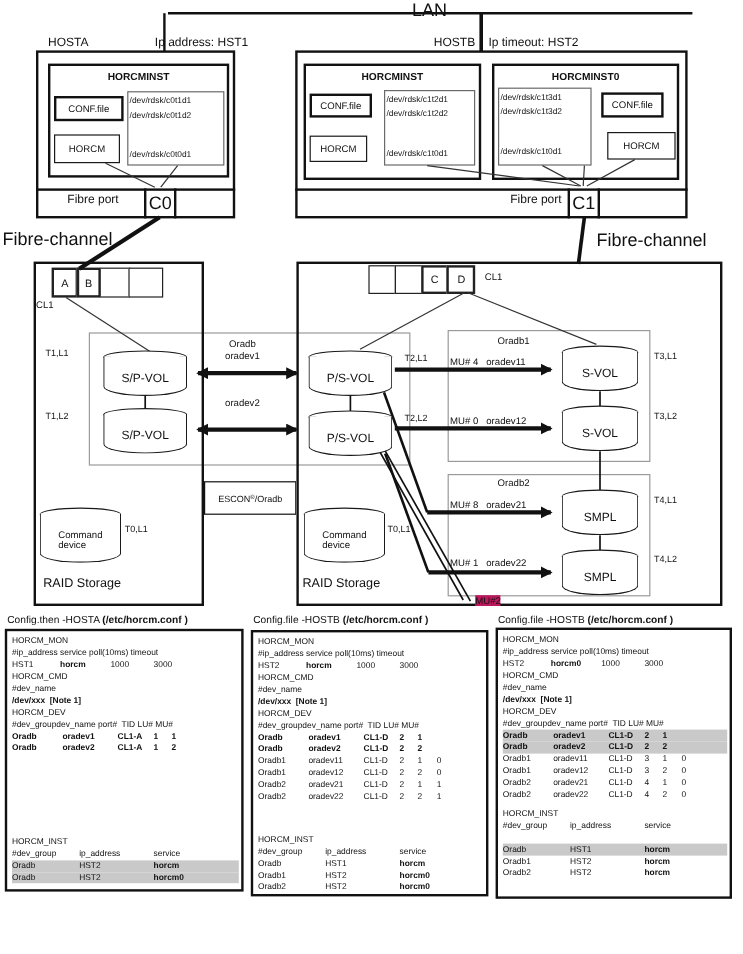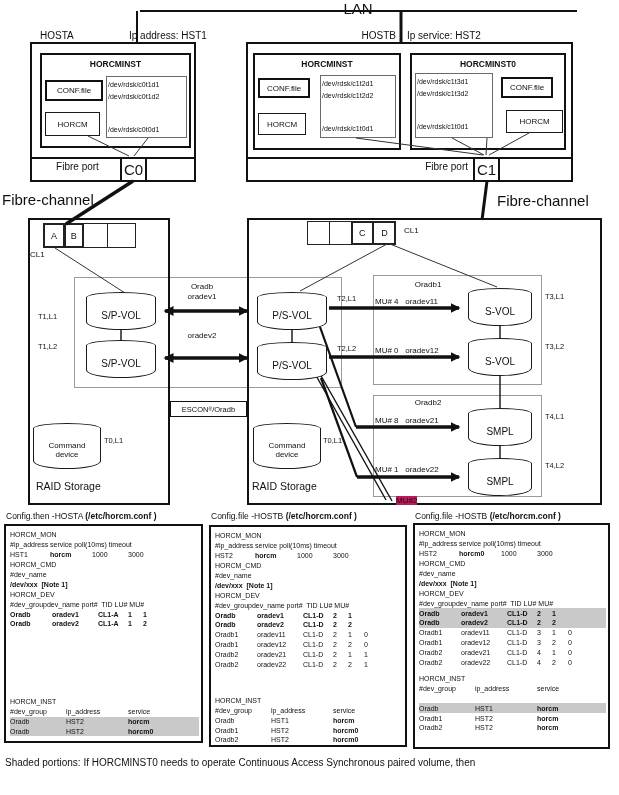--- a/index.html
+++ b/index.html
@@ -14,21 +14,21 @@
   .lbl10{font-size:10px}
   .lbl9{font-size:15px}
   .lbl8{font-size:8px}
   svg.layer{position:absolute;left:0;top:0;z-index:5;pointer-events:none}
   .boxlayer{z-index:3;background:transparent}
   .graybox{z-index:1;background:transparent}
   
   .cyl{position:absolute;z-index:6}
   .cyl .cbody{position:absolute;left:0;right:0;top:5px;bottom:0;border:1.6px solid #1a1a1a;border-top:none;border-radius:0 0 50% 50%/0 0 8px 8px;background:#fff}
   .cyl .ctop{position:absolute;left:0;right:0;top:0;height:11px;border:1.6px solid #1a1a1a;border-radius:50%;background:#fff}
-  .cyl .clbl{position:absolute;left:0;right:0;top:8px;bottom:0;display:flex;align-items:center;justify-content:center;text-align:center;z-index:2}
+  .cyl .clbl{position:absolute;left:0;right:0;top:8px;bottom:0;display:flex;align-items:center;justify-content:center;text-align:left;z-index:2}
   .vol-lbl{font-size:10px}
   .cmd-lbl{font-size:8px;line-height:9px}
   
   .pstrip{display:flex;z-index:4;position:absolute}
   .pcell{border:1.2px solid #222;margin-left:-1.2px;flex:0 0 auto;display:flex;align-items:center;justify-content:center;font-size:9px;background:#fff}
   .pcell:first-child{margin-left:0}
   .pbold{border-width:2px;z-index:2}
   
   .inst-title{font-weight:bold;font-size:8.5px;text-align:center;padding-top:4px}
   .devbox{position:absolute;border:1px solid #6a6a6a;font-size:7px;padding:2px 0 0 1px;z-index:4;background:#fff}
@@ -104,21 +104,21 @@
   <path d="M292,330 V343" stroke="#111" stroke-width="1.4"></path>
   <path d="M500,326 V339" stroke="#111" stroke-width="1.4"></path>
   <path d="M500,376 V409" stroke="#111" stroke-width="1.4"></path>
   <path d="M500,446 V459" stroke="#111" stroke-width="1.4"></path>
 </svg>
 
 <div class="abs lbl9 center" style="left:340px;top:0;width:36px">LAN</div>
 <div class="abs lbl10" style="left:40px;top:30px;width:77px;text-align:left">HOSTA</div>
 <div class="abs lbl10" style="left:129px;top:30px;width:115px">Ip address: HST1</div>
 <div class="abs lbl10" style="left:325px;top:30px;width:71px;text-align:right">HOSTB</div>
-<div class="abs lbl10" style="left:407px;top:30px;width:115px">Ip service: HST2</div>
+<div class="abs lbl10" style="left:407px;top:30px;width:115px">Ip timeout: HST2</div>
 
 <div class="abs b25 boxlayer" style="left:30px;top:42px;width:166px;height:140px"></div>
 <div class="abs boxlayer" style="left:30px;top:157px;width:166px;height:25px;border-top:2px solid #111"></div>
 <div class="abs lbl10 center" style="left:40px;top:161px;width:75px">Fibre port</div>
 <div class="abs center lbl9 boxlayer" style="left:120px;top:157px;width:27px;height:25px;border-left:2px solid #111;border-right:2px solid #111">C0</div>
 
 <div class="abs b2 boxlayer" style="left:40px;top:53px;width:151px;height:95px">
   <div class="inst-title">HORCMINST</div>
 </div>
 <div class="smallbox b2 lbl8" style="left:45px;top:80px;width:58px;height:21px">CONF.file</div>
@@ -161,21 +161,21 @@
 
 <div class="abs b25 boxlayer" style="left:28px;top:218px;width:142px;height:287px"></div>
 <div class="pstrip" style="left:43px;top:223px;height:25px">
   <div class="pcell pbold" style="width:22px">A</div>
   <div class="pcell pbold" style="width:20px">B</div>
   <div class="pcell" style="width:26px"></div>
   <div class="pcell" style="width:29px"></div>
 </div>
 <div class="abs lbl8" style="left:30px;top:250px;z-index:7">CL1</div>
 
-<div class="abs tl" style="left:38px;top:312px">T1,L1</div>
+<div class="abs tl" style="left:38px;top:290px">T1,L1</div>
 <div class="cyl" style="left:86px;top:292px;width:70px;height:38px">
   <div class="ctop"></div>
     <div class="cbody"></div>
   <div class="clbl vol-lbl">S/P-VOL</div>
 </div>
 <div class="abs tl" style="left:38px;top:342px">T1,L2</div>
 <div class="cyl" style="left:86px;top:340px;width:70px;height:38px">
   <div class="ctop"></div>
     <div class="cbody"></div>
   <div class="clbl vol-lbl">S/P-VOL</div>
@@ -192,21 +192,21 @@
   </div>
 </div>
 <div class="abs tl" style="left:104px;top:436px">T0,L1</div>
 <div class="abs" style="left:36px;top:480px;font-size:10.5px;z-index:7">RAID Storage</div>
 
 <div class="abs gname" style="left:166px;top:282px;width:72px;line-height:10px;z-index:7">
   <div>Oradb</div>
   <div>oradev1</div>
 </div>
 <div class="abs gname" style="left:166px;top:331px;width:72px;z-index:7">oradev2</div>
-<div class="escon" style="left:170px;top:401px;width:77px;height:16px">
+<div class="escon" style="left:170px;top:401px;width:77px;height:28px">
   <span>ESCON</span>
     <sup>®</sup>
     <span>/Oradb</span>
 </div>
 
 <div class="abs b25 boxlayer" style="left:247px;top:218px;width:355px;height:287px"></div>
 <div class="pstrip" style="left:307px;top:221px;height:24px">
   <div class="pcell" style="width:23px"></div>
   <div class="pcell" style="width:23px"></div>
   <div class="pcell pbold" style="width:23px">C</div>
@@ -453,14 +453,13 @@
       <div class="cfg-line inst">
         <span class="c0">Oradb1</span><span class="c1">HST2</span><span class="c2">horcm</span><span class="c3"></span><span class="c4"></span><span class="c5"></span>
       </div>
       <div class="cfg-line inst">
         <span class="c0">Oradb2</span><span class="c1">HST2</span><span class="c2">horcm</span><span class="c3"></span><span class="c4"></span><span class="c5"></span>
       </div>
   </div>
 </div>
 
 <div class="caption" style="left:5px;top:756px;width:612px">
-  <div>Shaded portions: If HORCMINST0 needs to operate Continuous Access Synchronous paired volume, then</div>
 </div>
 
 </body></html>

